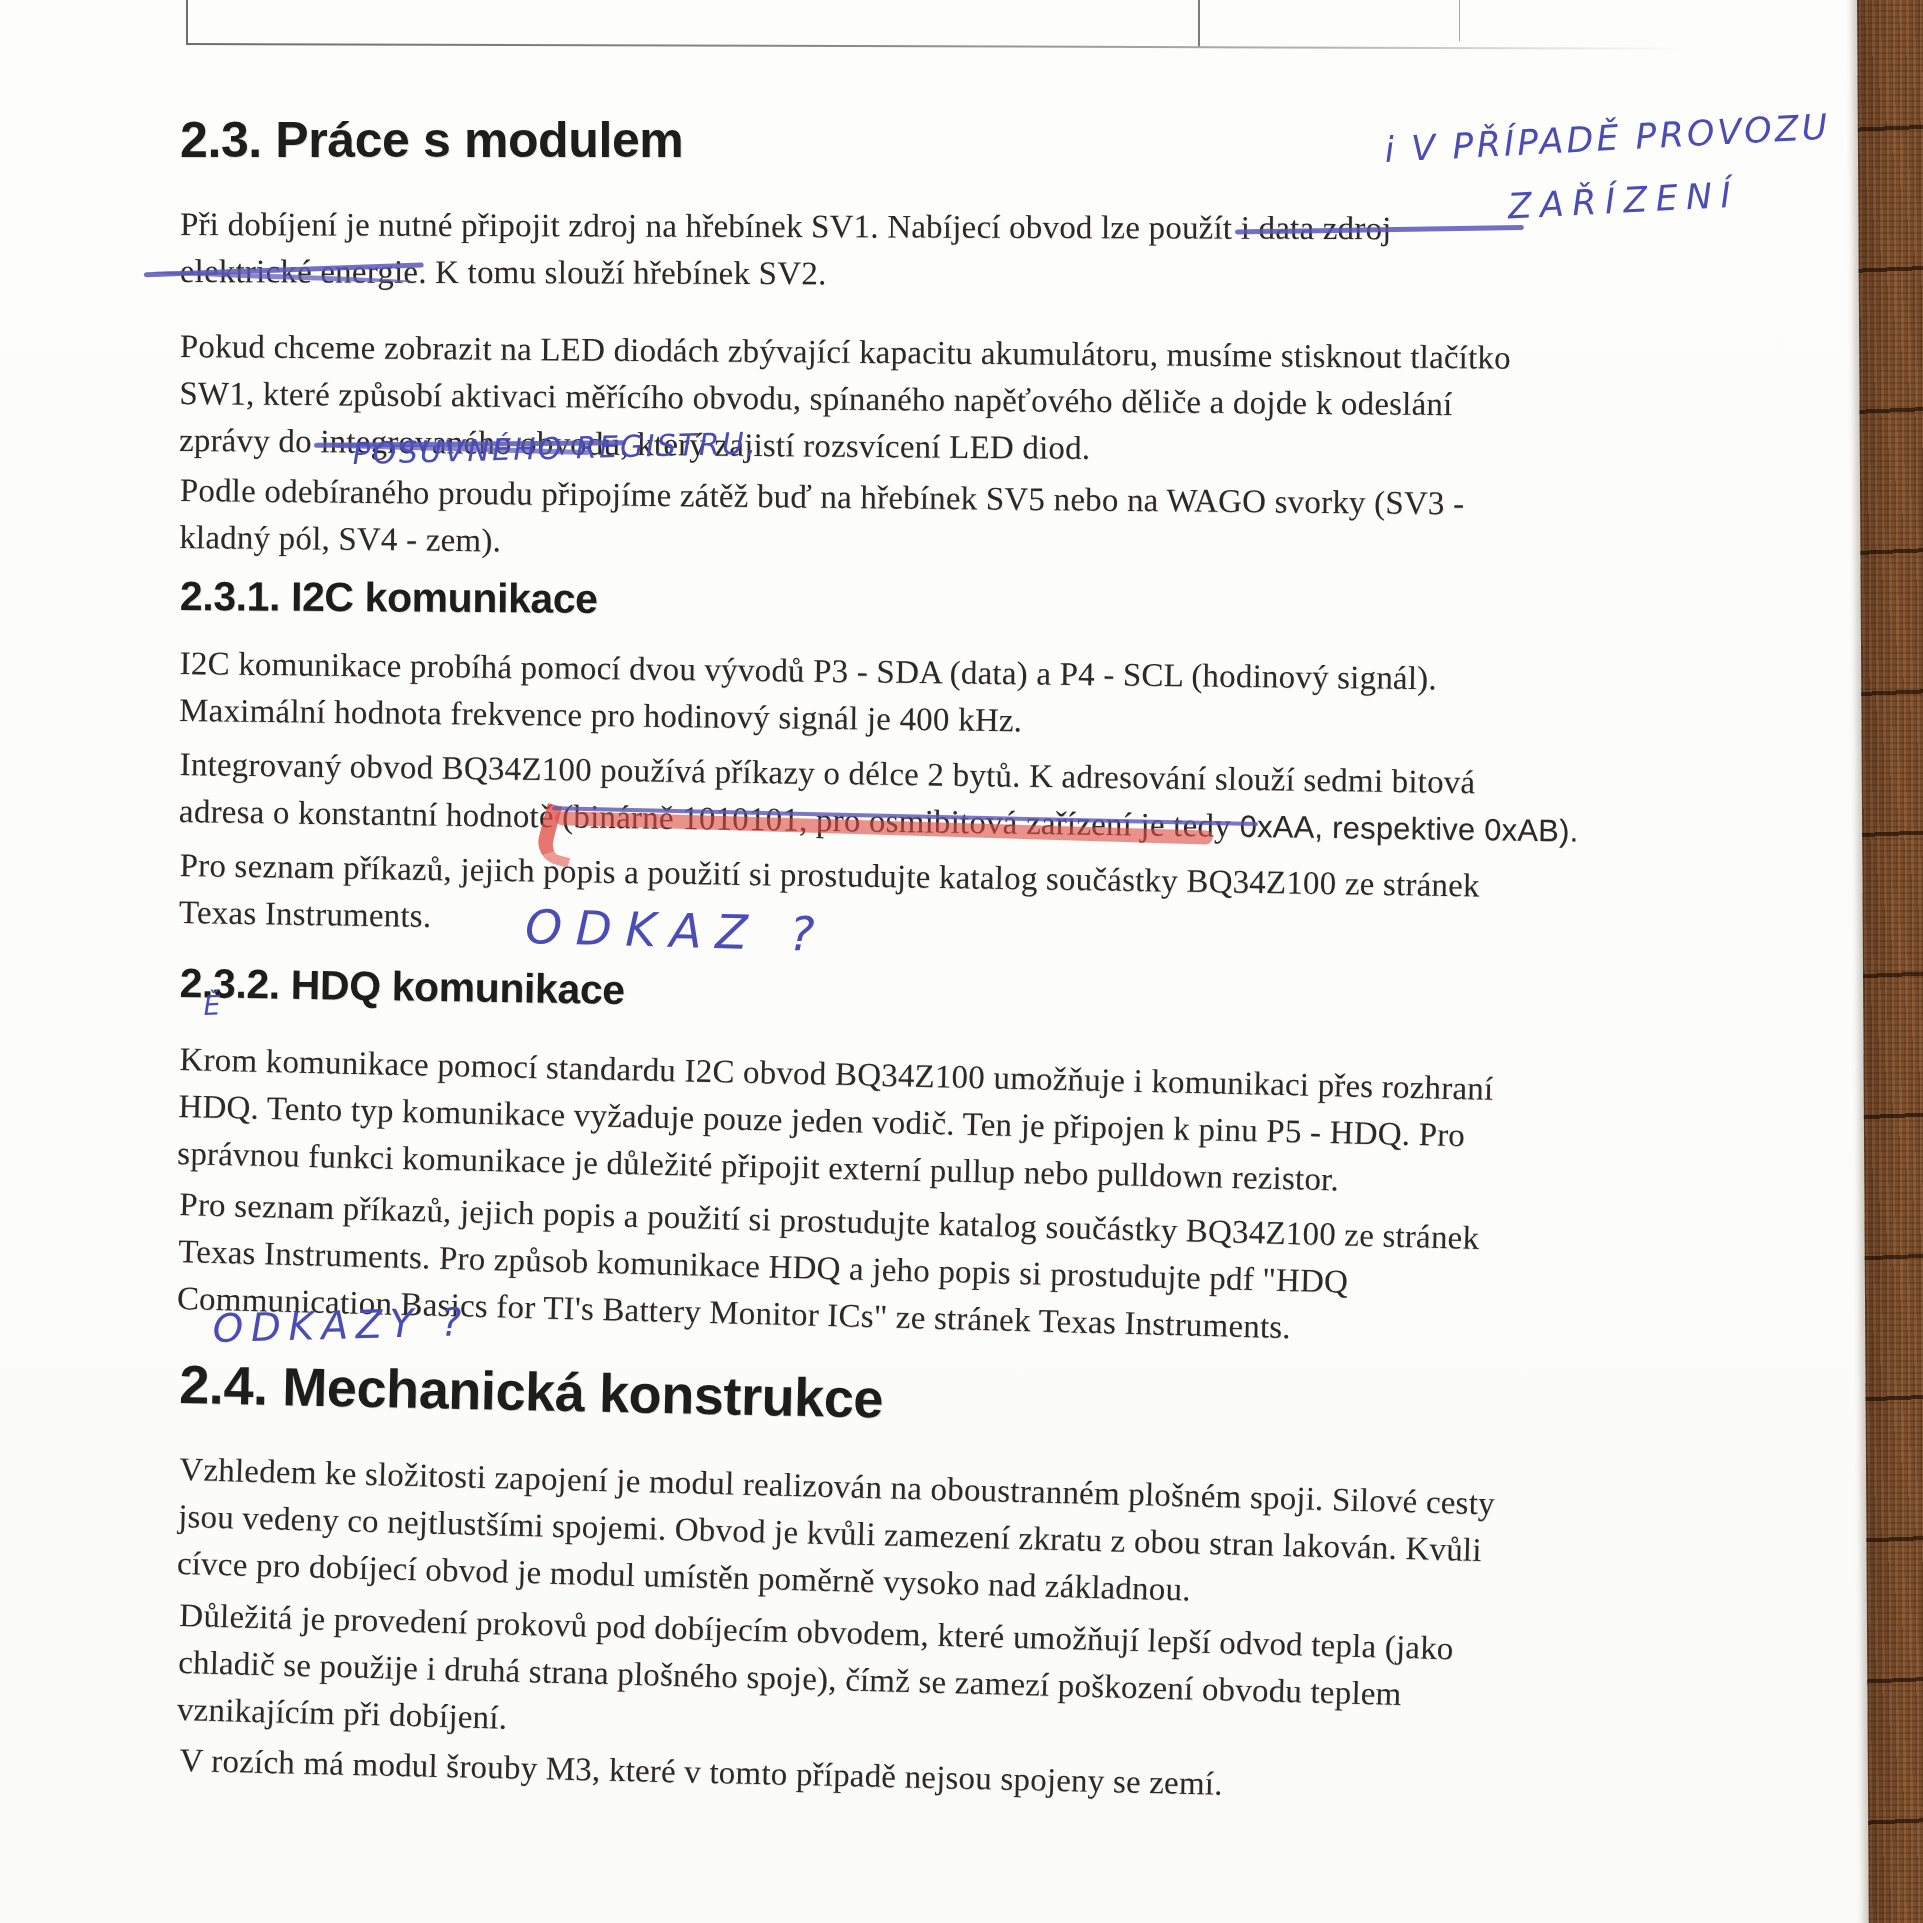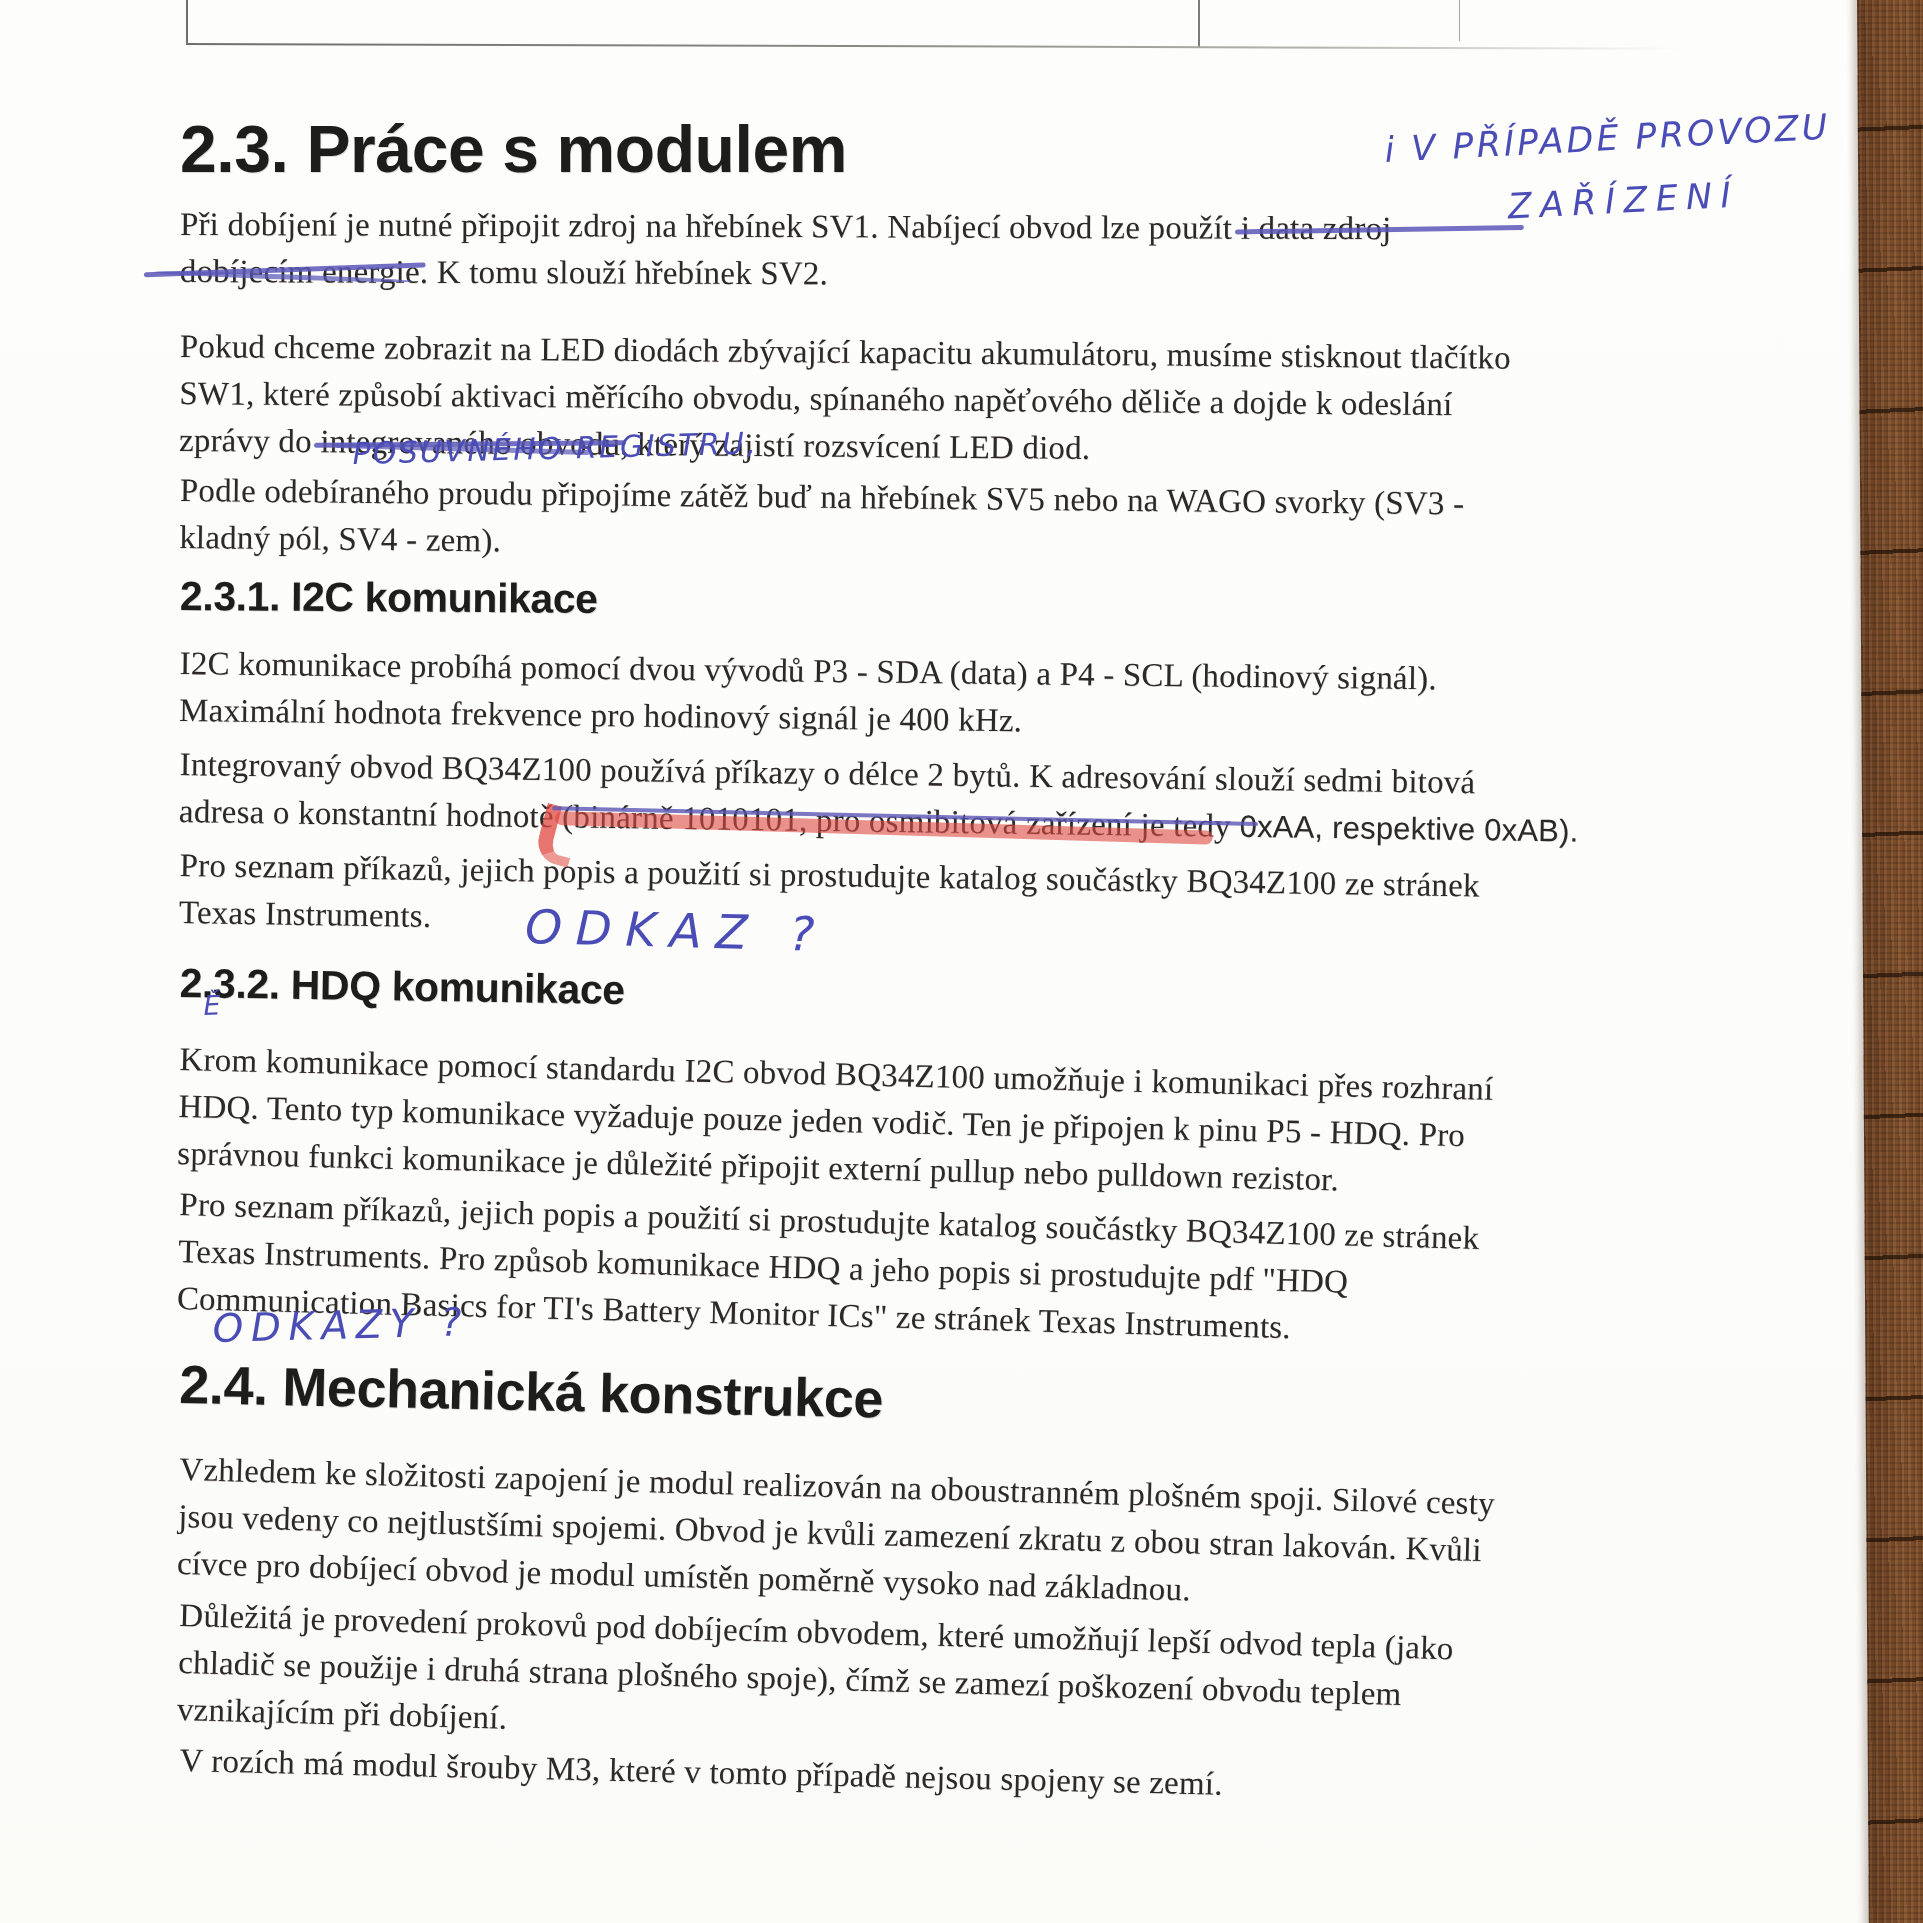--- a/index.html
+++ b/index.html
@@ -34,21 +34,21 @@
     transform:rotate(0.18deg);transform-origin:left top;
   }
 
   .h{
     position:absolute;left:180px;margin:0;color:#1d1d1b;
     font-family:"Liberation Sans", sans-serif;font-weight:bold;
     letter-spacing:-0.4px;white-space:nowrap;
     text-shadow:0.8px 0.8px 0 rgba(120,110,110,.25);
     transform-origin:left top;
   }
-  .h23{top:111px;font-size:66px;}
+  .h23{top:111px;font-size:50px;}
   .h231{top:573px;font-size:41px;transform:rotate(.4deg);}
   .h232{top:960px;font-size:41px;transform:rotate(.9deg);}
   .h24{top:1353px;font-size:54px;transform:rotate(1.2deg);}
 
   .body{
     position:absolute;left:180px;margin:0;width:1548px;
     font-size:33px;line-height:47px;color:#2b2a28;letter-spacing:0.2px;
     text-shadow:0.5px 0.6px 0 rgba(140,115,115,.28);
     transform-origin:left top;
   }
@@ -130,21 +130,21 @@
 
   <h1 class="h h23">2.3. Práce s modulem</h1>
 
   <div class="hw hw1">
     <div class="l1">i V PŘÍPADĚ PROVOZU</div>
     <div class="l2">ZAŘÍZENÍ</div>
   </div>
 
   <p class="body p1">
     <span class="line"><span>Při dobíjení je nutné připojit zdroj na hřebínek SV1. Nabíjecí obvod lze použít </span><span class="strike-blue ext">i data zdroj</span></span>
-    <span class="line"><span class="strike-blue loop">dobíjecím energie</span><span>. K tomu slouží hřebínek SV2.</span></span>
+    <span class="line"><span class="strike-blue loop">elektrické energie</span><span>. K tomu slouží hřebínek SV2.</span></span>
   </p>
 
   <p class="body p2">
     <span class="line">Pokud chceme zobrazit na LED diodách zbývající kapacitu akumulátoru, musíme stisknout tlačítko</span>
     <span class="line">SW1, které způsobí aktivaci měřícího obvodu, spínaného napěťového děliče a dojde k odeslání</span>
     <span class="line"><span>zprávy do </span><span class="strike-blue wavy">integrovaného obvodu</span><span>, který zajistí rozsvícení LED diod.</span></span>
   </p>
 
   <div class="hw hw2">POSUVNÉHO REGISTRU,</div>
 

